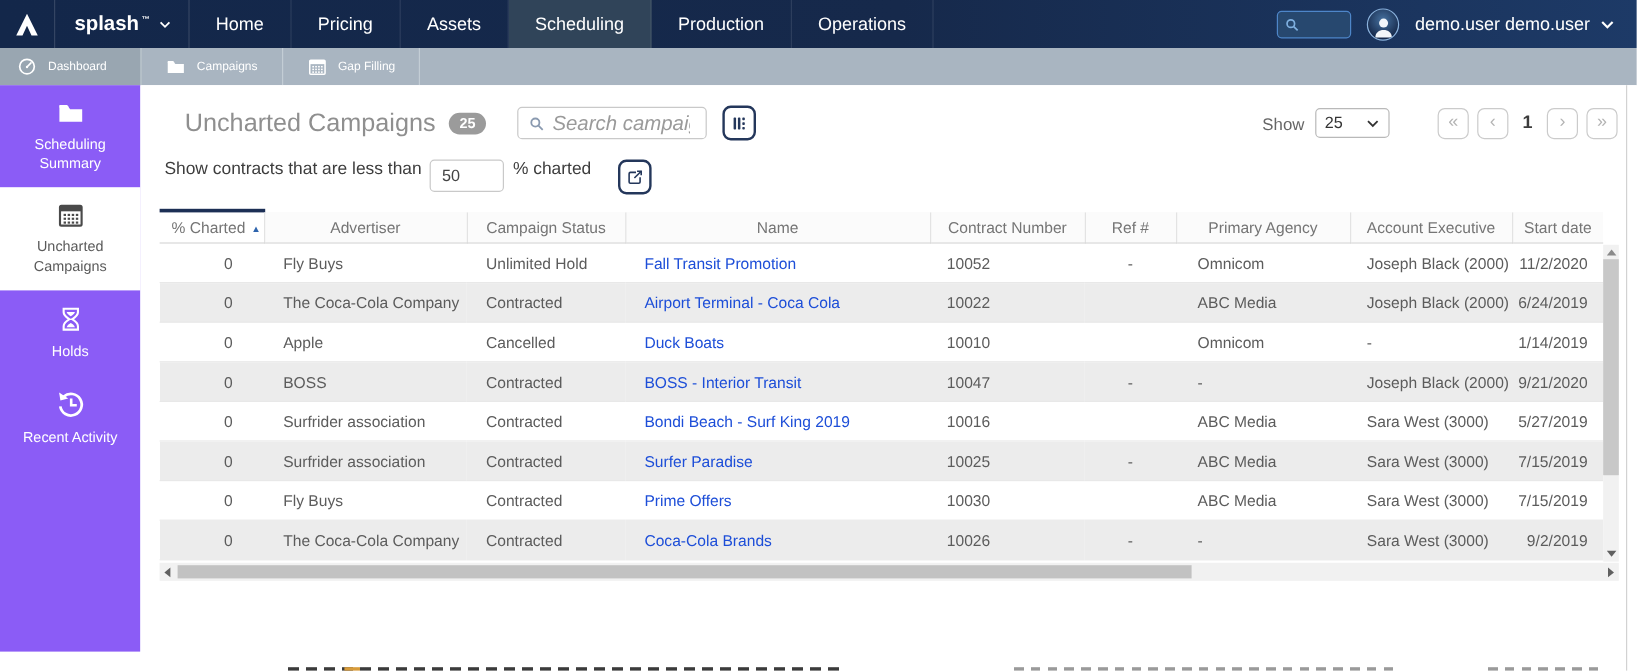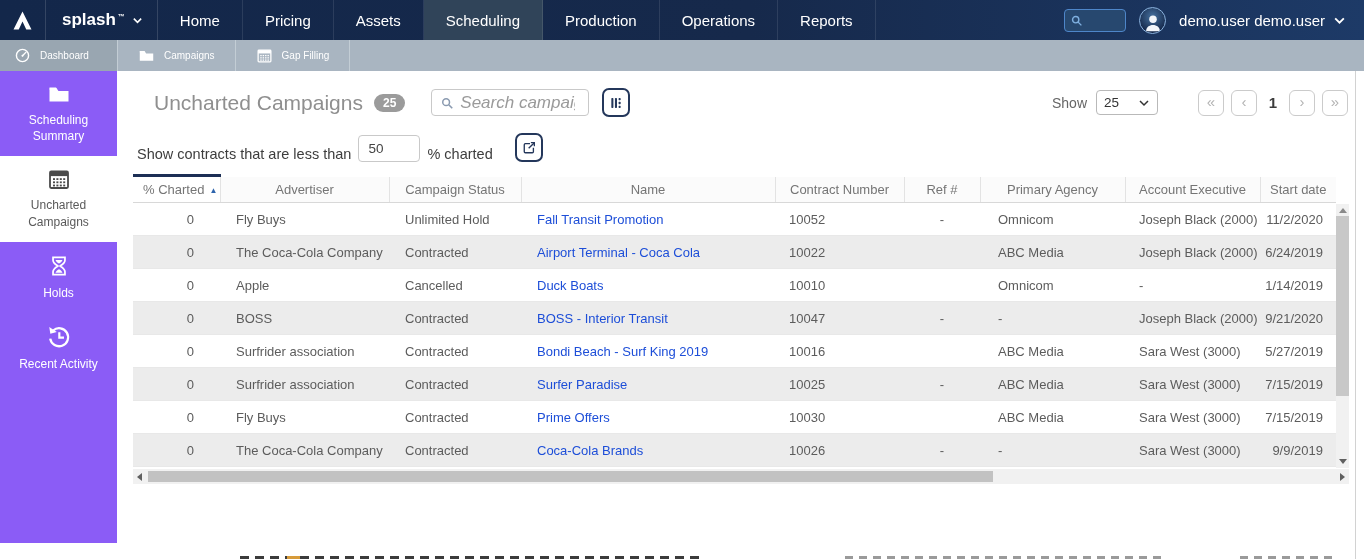--- a/index.html
+++ b/index.html
@@ -41,21 +41,21 @@
   .search-box input::placeholder { font-style:italic; color:#9a9a9a; }
   .icon-btn { width:28px; height:29px; border:2px solid #24375b; border-radius:7px; background:#fff; display:flex; align-items:center; justify-content:center; color:#24375b; cursor:pointer; }
   .col-btn { margin-left:13px; }
   .show-group { margin-left:auto; display:flex; align-items:center; gap:9px; }
   .show-label { color:#666; font-size:14px; }
   .page-select { width:62px; height:25px; border:1px solid #b9b9b9; border-radius:4px; display:flex; align-items:center; justify-content:space-between; padding:0 7px; font-size:13.5px; color:#333; cursor:pointer; }
   .pagination { margin-left:40px; display:flex; align-items:center; gap:7px; }
   .pg-btn { width:26px; height:26px; border:1px solid #cbcbcb; border-radius:6px; background:#fff; color:#b3b3b3; font-size:15px; display:flex; align-items:center; justify-content:center; cursor:pointer; padding-bottom:2px; }
   .pg-num { width:18px; text-align:center; color:#3c3c3c; font-weight:bold; font-size:15px; }
 
-  .filter-row { margin:16px 0 0 20px; display:flex; align-items:flex-end; font-size:14.5px; color:#3d3d3d; }
+  .filter-row { margin:16px 0 0 20px; display:flex; align-items:flex-start; font-size:14.5px; color:#3d3d3d; }
   .filter-input { margin:0 7px; width:62px; height:27px; border:1px solid #c9c9c9; border-radius:4px; padding:0 9px; font-size:13.5px; color:#444; outline:none; font-family:"Liberation Sans",sans-serif; }
   .export-btn { margin-left:22px; }
 
   
   .table-zone { position:relative; margin:12px 0 0 16px; width:1216px; }
   table { border-collapse:collapse; table-layout:fixed; width:1203px; }
   th { height:27px; font-size:13px; font-weight:normal; color:#757575; background:#fbfbfb; border-right:1px solid #e3e3e3; border-bottom:1px solid #d8d8d8; border-top:3px solid transparent; text-align:center; white-space:nowrap; overflow:hidden; cursor:pointer; }
   th:last-child { border-right:none; }
   th.sorted { border-top:3px solid #1c2f55; background:#fff; text-align:left; padding-left:10px; }
   th.sorted .arrow { font-size:8px; color:#2e64ad; margin-left:5px; vertical-align:1px; }
@@ -109,21 +109,20 @@
         </svg>
       </span>
   </div>
   <div id="nav-menu" style="display:flex; align-items:stretch;">
       <div class="nav-item">Home</div>
       <div class="nav-item">Pricing</div>
       <div class="nav-item">Assets</div>
       <div class="nav-item active">Scheduling</div>
       <div class="nav-item">Production</div>
       <div class="nav-item">Operations</div>
-      <div class="nav-item">Reports</div>
     </div>
   <div class="nav-right">
     <div class="nav-search">
       <span>
           <svg viewBox="0 0 24 24" width="13" height="13" fill="none" stroke="#7fb0e0" stroke-width="2.6">
             <circle cx="10.5" cy="10.5" r="5.8"></circle>
             <line x1="15" y1="15" x2="21" y2="21"></line>
           </svg>
         </span>
       <input value="" style="">
@@ -412,21 +411,21 @@
           </tr>
           <tr>
             <td class="c0">0</td>
             <td class="c1">The Coca-Cola Company</td>
             <td class="c2">Contracted</td>
             <td class="c3"><a href="#">Coca-Cola Brands</a></td>
             <td class="c4">10026</td>
             <td class="c5">-</td>
             <td class="c6">-</td>
             <td class="c7">Sara West (3000)</td>
-            <td class="c8">9/9/2019</td>
+            <td class="c8">9/2/2019</td>
           </tr>
         </tbody>
     </table>
     <div class="v-scroll">
       <div class="tri tri-up"></div>
       <div class="v-thumb"></div>
       <div class="tri tri-down"></div>
     </div>
     <div class="h-scroll">
       <div class="tri tri-left"></div>

